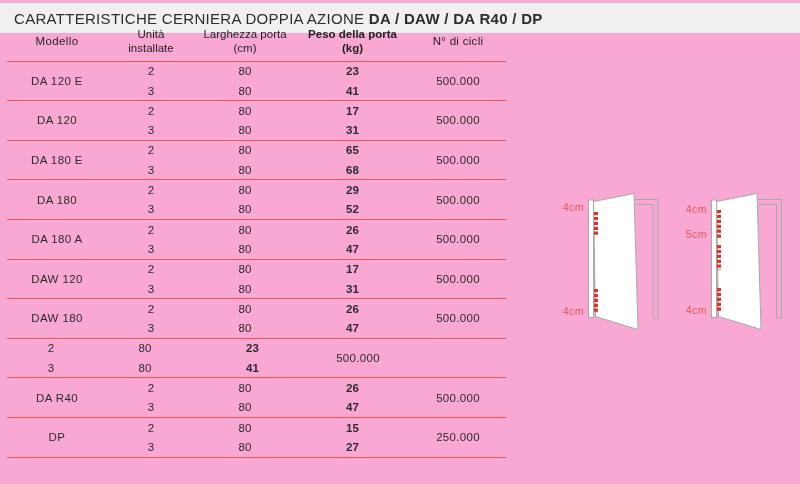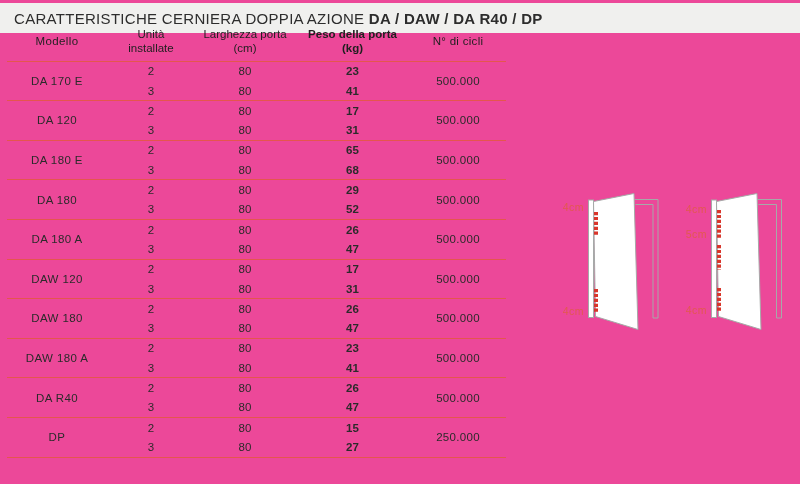--- a/index.html
+++ b/index.html
@@ -5,21 +5,21 @@
   :root{
     --red:#e5564d;
     --hinge:#d8362b;
     --label-red:#e2594f;
     --bar-bg:#f0f0ee;
     --ink:#2b2b2b;
     --door-stroke:#a6a9a8;
   }
   html,body{margin:0;padding:0;}
   body{font-family:"Liberation Sans",sans-serif;background:#fff;}
-  .page{position:relative;width:800px;height:484px;background:#ec4899;overflow:hidden;}
+  .page{position:relative;width:800px;height:484px;background:#f9a8d4;overflow:hidden;}
 
   
   .titlebar{
     position:absolute;left:0;top:3px;width:800px;height:30px;
     background:var(--bar-bg);display:flex;align-items:center;
     padding-left:14px;box-sizing:border-box;
   }
   .titlebar span{white-space:pre;font-size:15px;letter-spacing:.3px;color:#2d2d2d;}
   .titlebar .t-bold{font-weight:700;}
 
@@ -75,21 +75,21 @@
         <span>Peso della porta</span>
         <span>(kg)</span>
       </div>
       <div class="th c-cycles">
         <span>N° di cicli</span>
         <span></span>
       </div>
     </div>
     <div>
     <div class="group">
-      <div class="cell c-model">DA 170 E</div>
+      <div class="cell c-model">DA 120 E</div>
       <div class="mid">
         <div class="subrow">
           <div class="cell c-units">2</div>
           <div class="cell c-width">80</div>
           <div class="cell c-weight">23</div>
         </div>
         <div class="subrow">
           <div class="cell c-units">3</div>
           <div class="cell c-width">80</div>
           <div class="cell c-weight">41</div>
@@ -194,21 +194,20 @@
         <div class="subrow">
           <div class="cell c-units">3</div>
           <div class="cell c-width">80</div>
           <div class="cell c-weight">47</div>
         </div>
       </div>
       <div class="cell c-cycles">500.000</div>
     </div>
 
     <div class="group">
-      <div class="cell c-model">DAW 180 A</div>
       <div class="mid">
         <div class="subrow">
           <div class="cell c-units">2</div>
           <div class="cell c-width">80</div>
           <div class="cell c-weight">23</div>
         </div>
         <div class="subrow">
           <div class="cell c-units">3</div>
           <div class="cell c-width">80</div>
           <div class="cell c-weight">41</div>

